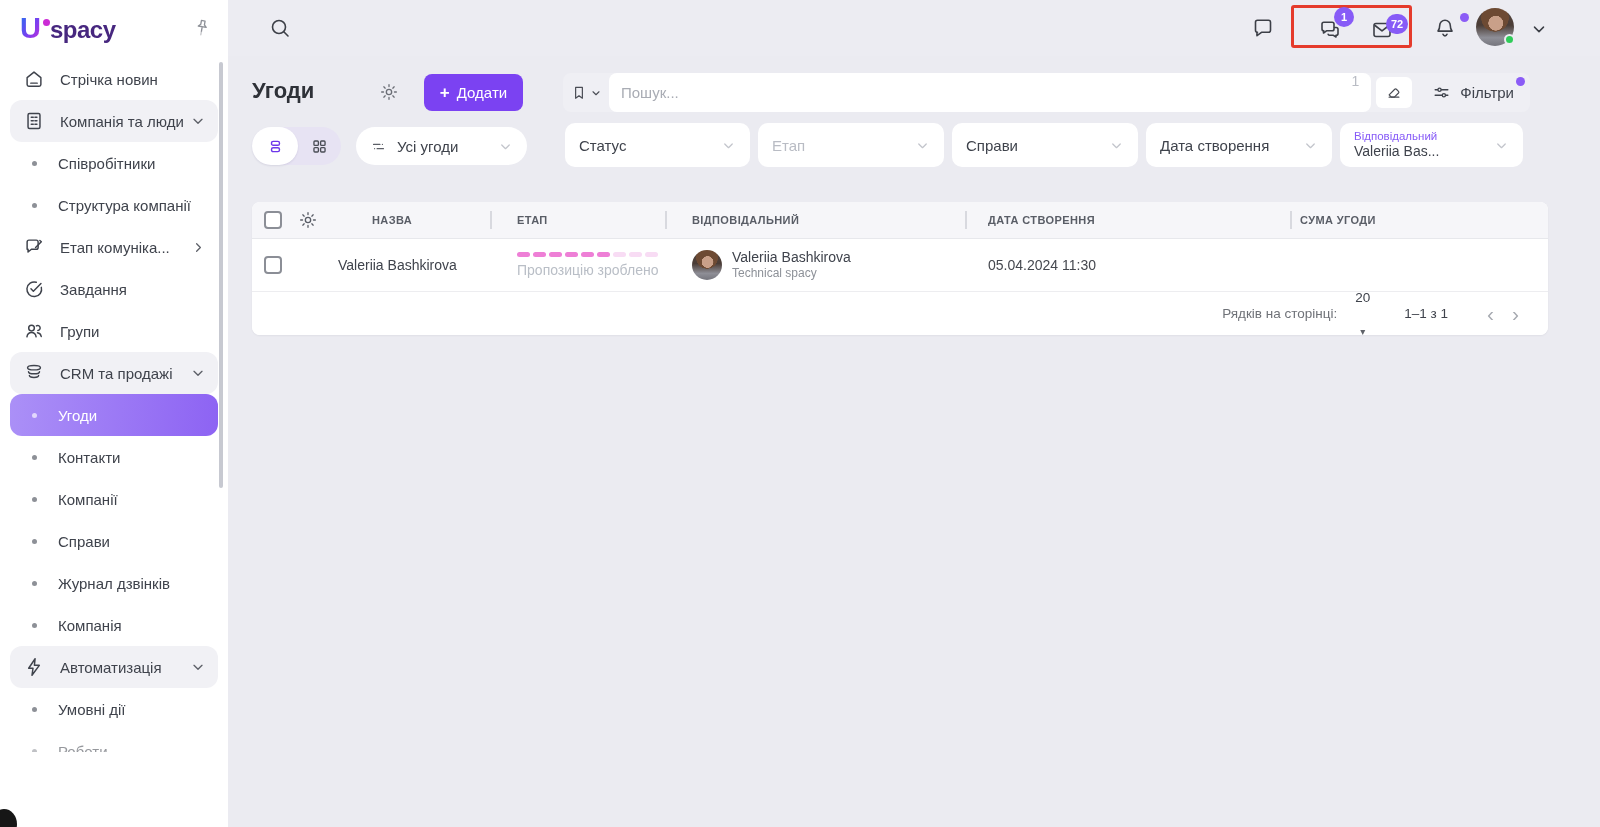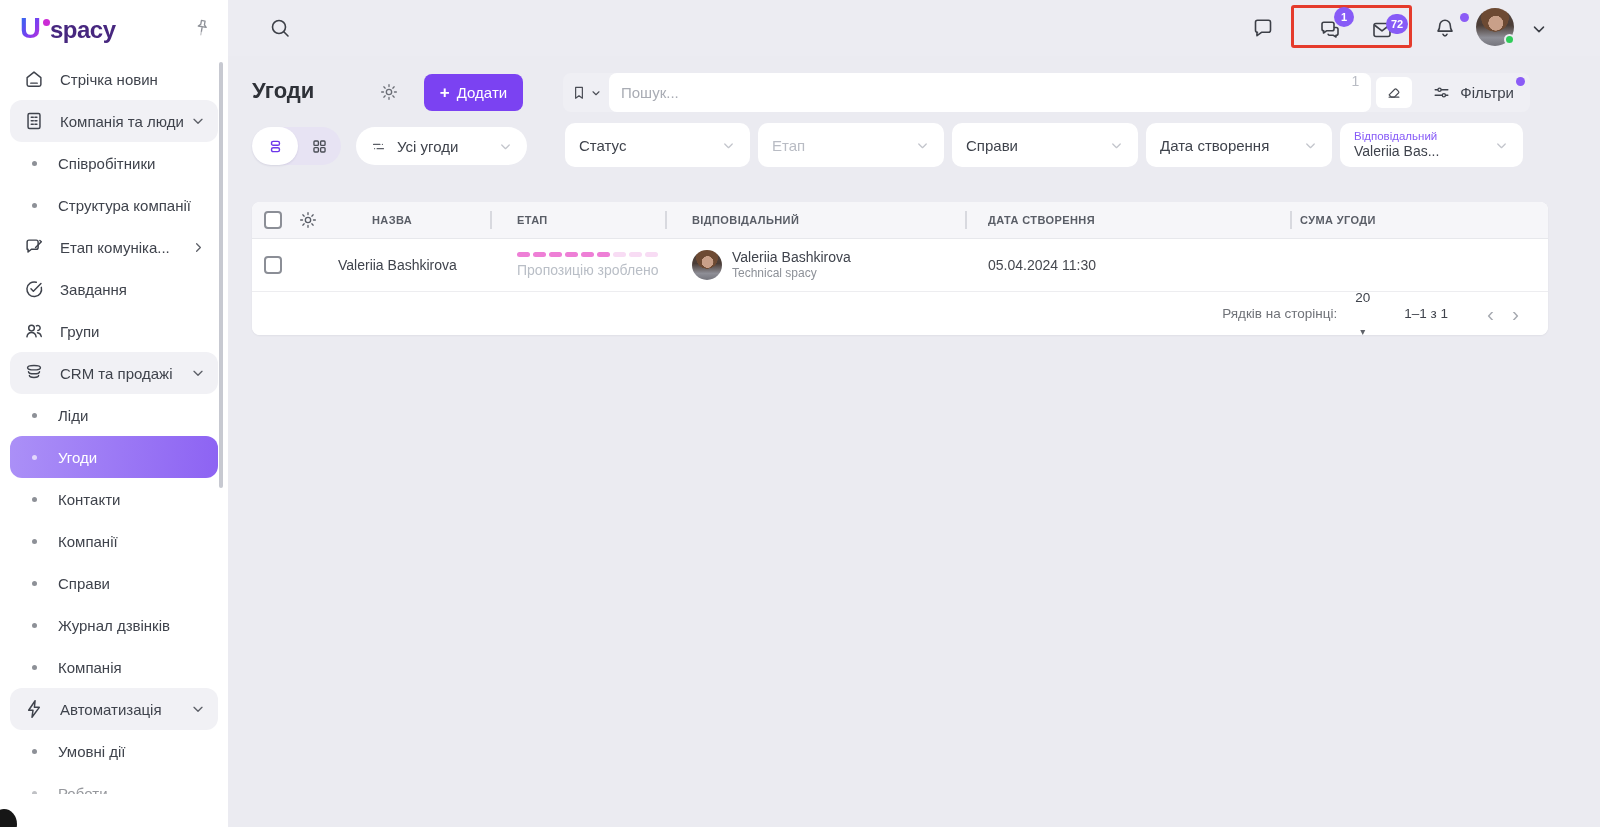--- a/index.html
+++ b/index.html
@@ -216,24 +216,20 @@
             </svg>
           </span>
         <span>CRM та продажі</span>
         <span class="chev">
             <svg width="16" height="16" viewBox="0 0 24 24" fill="none" stroke="currentColor" stroke-width="2" stroke-linecap="round" stroke-linejoin="round">
               <path d="M6 9.5l6 6 6-6"></path>
             </svg>
           </span>
       </div>
 
-      <div class="nav-item">
-        <span class="bullet"></span>
-        <span>Ліди</span>
-      </div>
       <div class="nav-item nav-selected">
         <span class="bullet"></span>
         <span>Угоди</span>
       </div>
       <div class="nav-item">
         <span class="bullet"></span>
         <span>Контакти</span>
       </div>
       <div class="nav-item">
         <span class="bullet"></span>

